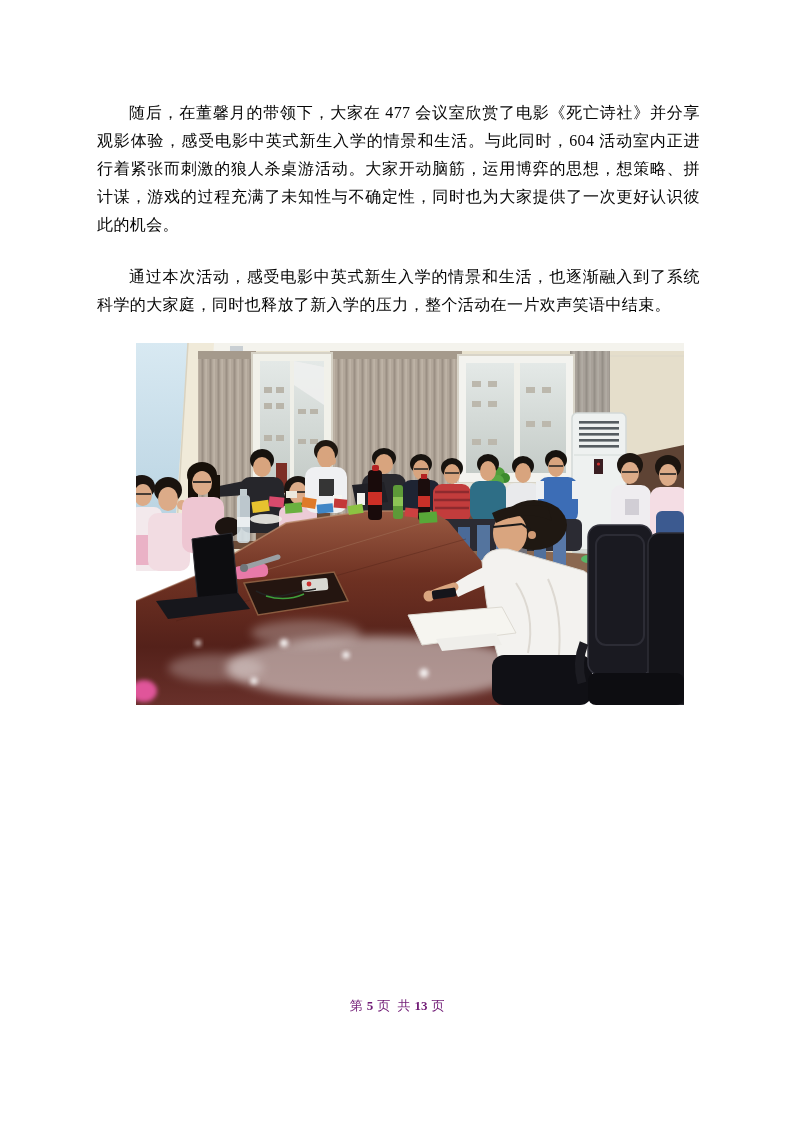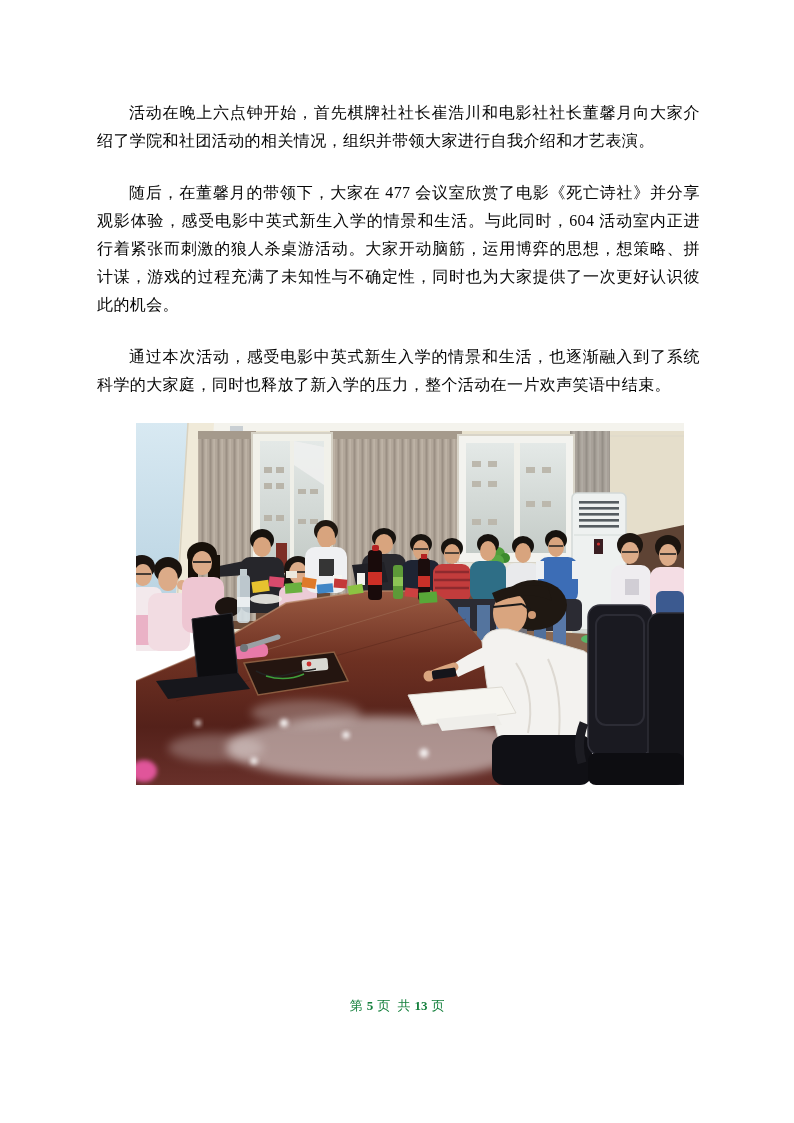--- a/index.html
+++ b/index.html
@@ -9,31 +9,30 @@
   }
   .content{position:absolute;left:97px;top:99px;width:603px;}
   .content p{
     margin:0 0 24px 0;font-size:16px;line-height:28px;
     text-align:justify;text-indent:2em;letter-spacing:.4px;
   }
   figure{margin:21px 0 0 39px;padding:0;width:548px;height:362px;}
   figure svg{display:block;}
   .footer{
     position:absolute;top:997px;left:0;width:794px;text-align:center;
-    font-size:13px;color:#15803d;
+    font-size:13px;color:#701a75;
   }
   .footer span,.footer b{margin:0 2px;}
   .footer b{font-weight:bold;}
 </style>
 </head>
 <body>
 
 <div class="page">
   <div class="content">
-    <p>活动在晚上六点钟开始，首先棋牌社社长崔浩川和电影社社长董馨月向大家介绍了学院和社团活动的相关情况，组织并带领大家进行自我介绍和才艺表演。</p>
     <p>随后，在董馨月的带领下，大家在 477 会议室欣赏了电影《死亡诗社》并分享观影体验，感受电影中英式新生入学的情景和生活。与此同时，604 活动室内正进行着紧张而刺激的狼人杀桌游活动。大家开动脑筋，运用博弈的思想，想策略、拼计谋，游戏的过程充满了未知性与不确定性，同时也为大家提供了一次更好认识彼此的机会。</p>
     <p>通过本次活动，感受电影中英式新生入学的情景和生活，也逐渐融入到了系统科学的大家庭，同时也释放了新入学的压力，整个活动在一片欢声笑语中结束。</p>
 
     <figure>
       <svg width="548" height="362" viewBox="0 0 548 362" role="img" aria-label="会议室活动照片：同学们围坐在红木会议桌旁参加社团迎新活动">
         <defs>
           <pattern id="curt" width="8" height="12" patternUnits="userSpaceOnUse">
             <rect width="8" height="12" fill="#b2a79a"></rect>
             <rect x="1.5" width="2" height="12" fill="#9b9084"></rect>
             <rect x="5.5" width="1.2" height="12" fill="#c3b9ac"></rect>

